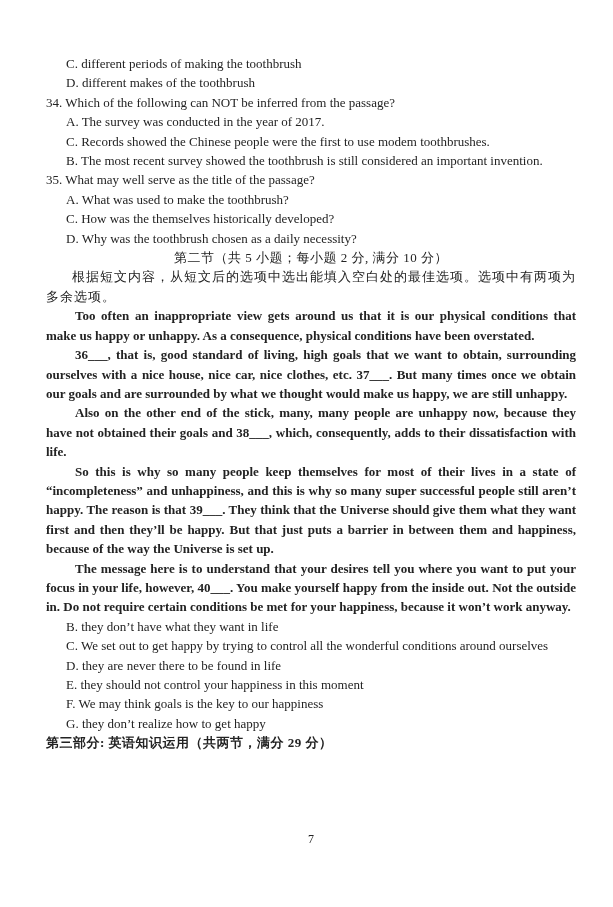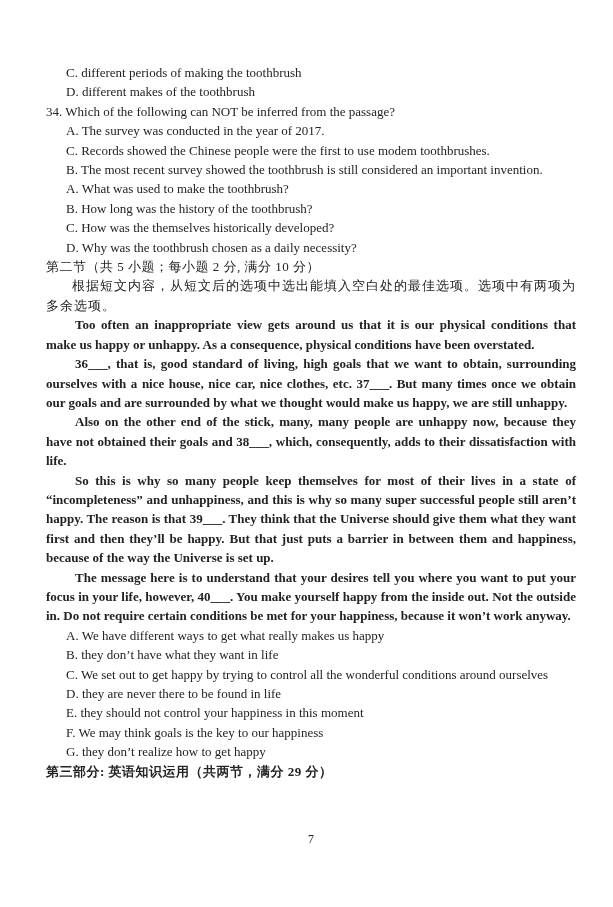--- a/index.html
+++ b/index.html
@@ -11,31 +11,31 @@
     background: #ffffff;
     font-family: "Liberation Serif", "DejaVu Serif", serif;
     font-size: 13px;
     line-height: 19.4px;
     color: #232323;
     overflow: hidden;
   }
   .content {
     position: absolute;
     left: 46px;
-    top: 63px;
+    top: 54px;
     width: 530px;
   }
   .stem { white-space: nowrap; }
   .opt  { padding-left: 20px; white-space: nowrap; }
   .para {
     text-align: justify;
     text-indent: 29px;
     font-weight: bold;
   }
-  .cn-heading { letter-spacing: 0.5px; }
+  .cn-heading { letter-spacing: 0.5px; text-align: center; }
   .cn-para {
     text-align: justify;
     text-indent: 2em;
     letter-spacing: 1px;
   }
   .bold-heading { font-weight: bold; letter-spacing: 0.5px; }
   .footer {
     position: absolute;
     top: 830px;
     left: 46px;
@@ -51,35 +51,34 @@
   <div class="content">
 
     <div class="opt">C. different periods of making the toothbrush</div>
     <div class="opt">D. different makes of the toothbrush</div>
 
     <div class="stem">34. Which of the following can NOT be inferred from the passage?</div>
     <div class="opt">A. The survey was conducted in the year of 2017.</div>
     <div class="opt">C. Records showed the Chinese people were the first to use modem toothbrushes.</div>
     <div class="opt">B. The most recent survey showed the toothbrush is still considered an important invention.</div>
 
+    <div class="stem">35. What may well serve as the title of the passage?</div>
     <div class="opt">A. What was used to make the toothbrush?</div>
-    <div class="opt">B. How long was the history of the toothbrush?</div>
     <div class="opt">C. How was the themselves historically developed?</div>
     <div class="opt">D. Why was the toothbrush chosen as a daily necessity?</div>
 
     <div class="cn-heading">第二节（共 5 小题；每小题 2 分, 满分 10 分）</div>
     <div class="cn-para">根据短文内容，从短文后的选项中选出能填入空白处的最佳选项。选项中有两项为多余选项。</div>
 
     <div class="para">Too often an inappropriate view gets around us that it is our physical conditions that make us happy or unhappy. As a consequence, physical conditions have been overstated.</div>
     <div class="para">36___, that is, good standard of living, high goals that we want to obtain, surrounding ourselves with a nice house, nice car, nice clothes, etc. 37___. But many times once we obtain our goals and are surrounded by what we thought would make us happy, we are still unhappy.</div>
     <div class="para">Also on the other end of the stick, many, many people are unhappy now, because they have not obtained their goals and 38___, which, consequently, adds to their dissatisfaction with life.</div>
     <div class="para">So this is why so many people keep themselves for most of their lives in a state of “incompleteness” and unhappiness, and this is why so many super successful people still aren’t happy. The reason is that 39___. They think that the Universe should give them what they want first and then they’ll be happy. But that just puts a barrier in between them and happiness, because of the way the Universe is set up.</div>
     <div class="para">The message here is to understand that your desires tell you where you want to put your focus in your life, however, 40___. You make yourself happy from the inside out. Not the outside in. Do not require certain conditions be met for your happiness, because it won’t work anyway.</div>
 
-    <div class="opt">A. We have different ways to get what really makes us happy</div>
     <div class="opt">B. they don’t have what they want in life</div>
     <div class="opt">C. We set out to get happy by trying to control all the wonderful conditions around ourselves</div>
     <div class="opt">D. they are never there to be found in life</div>
     <div class="opt">E. they should not control your happiness in this moment</div>
     <div class="opt">F. We may think goals is the key to our happiness</div>
     <div class="opt">G. they don’t realize how to get happy</div>
 
     <div class="bold-heading">第三部分: 英语知识运用（共两节，满分 29 分）</div>
   </div>
 

